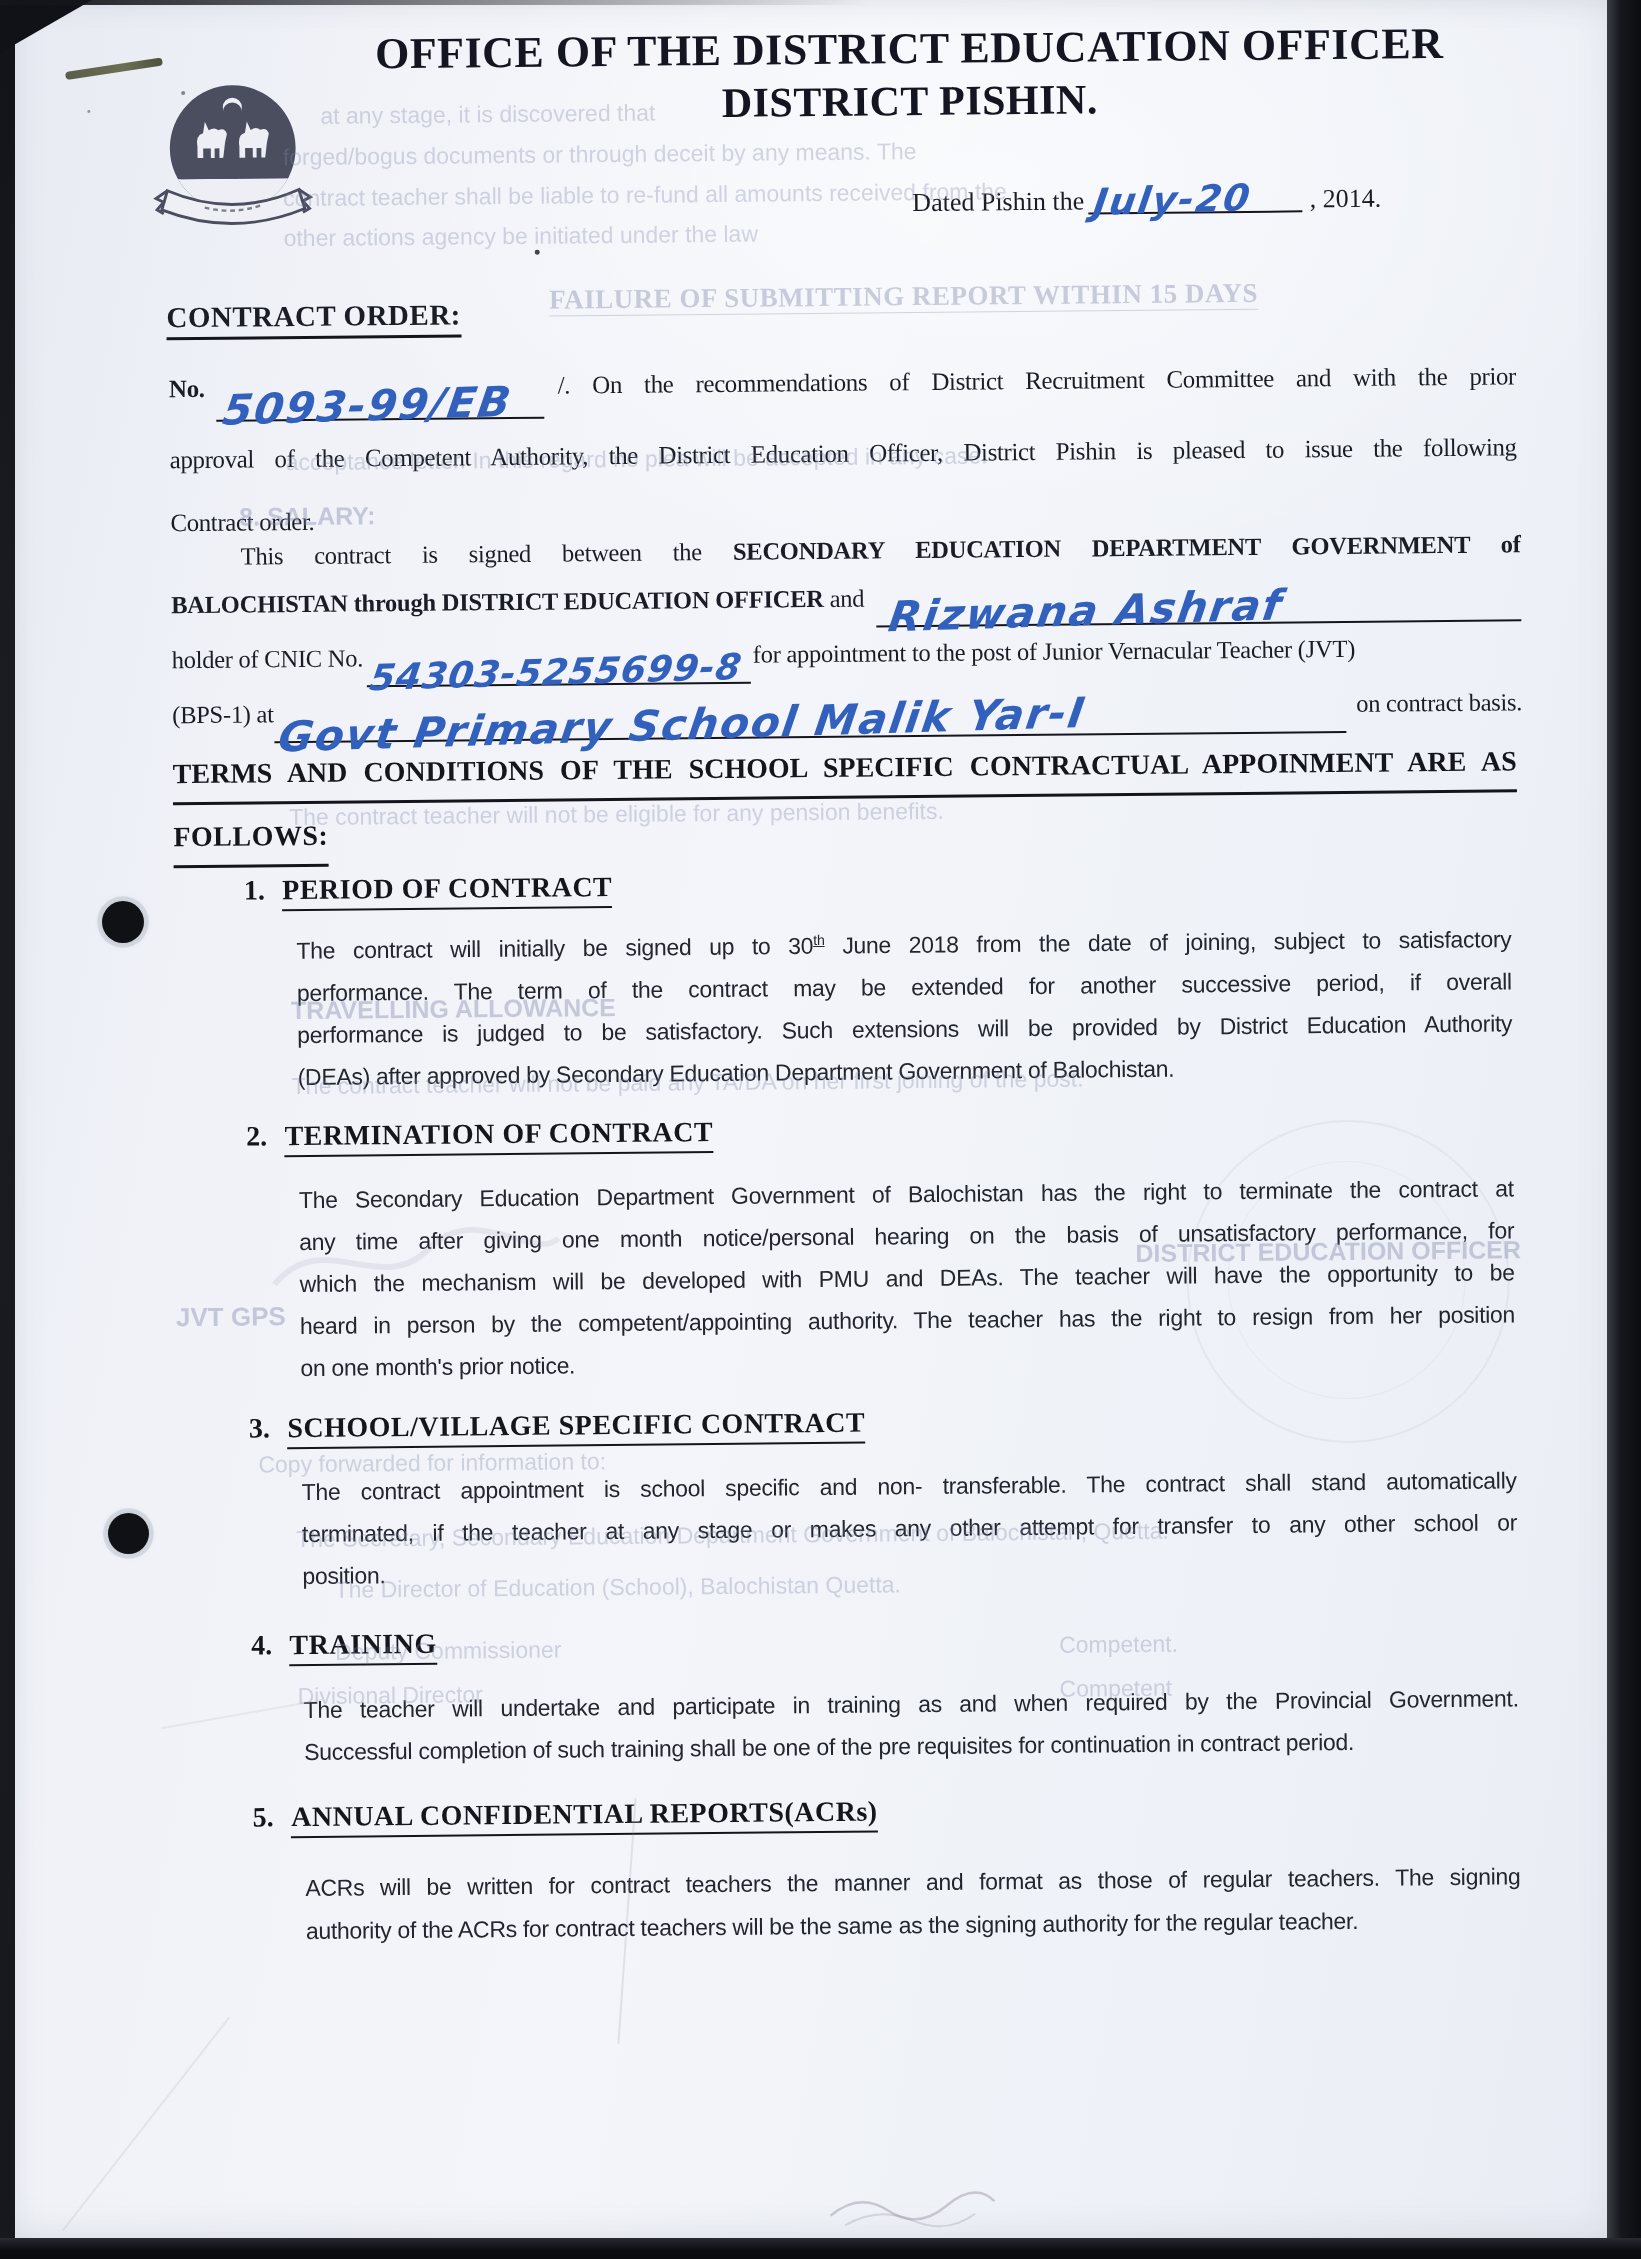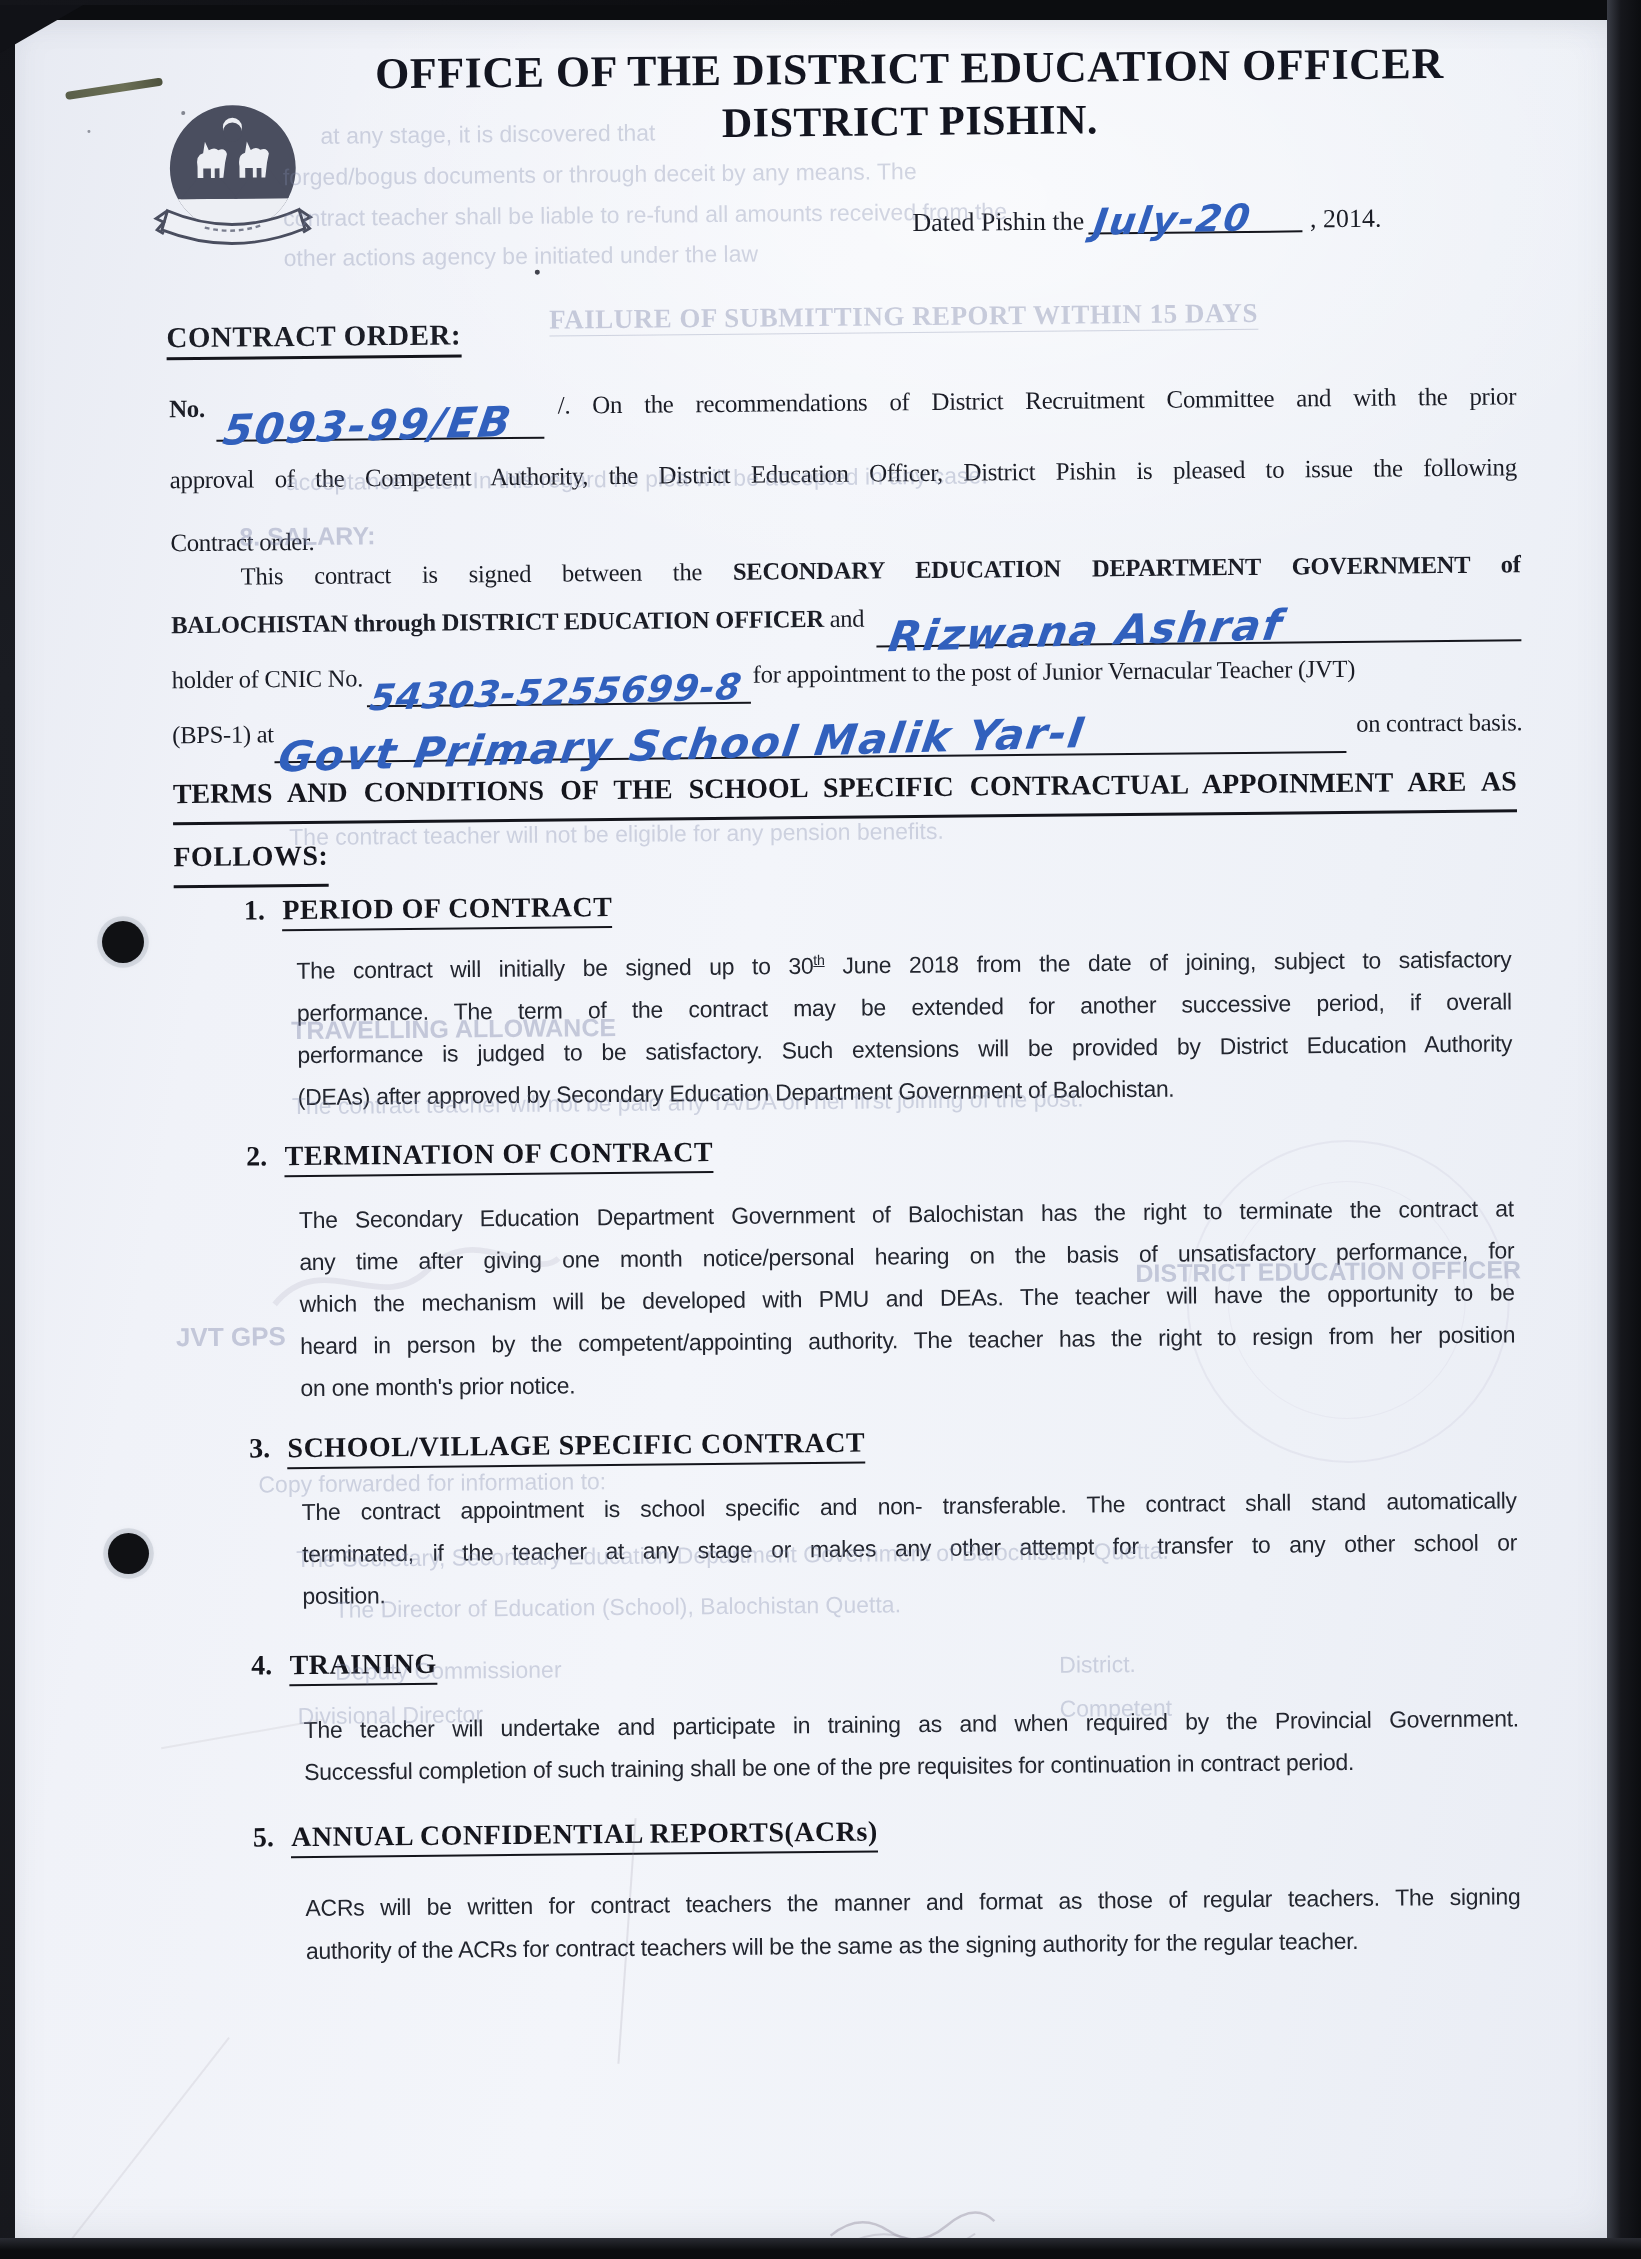--- a/index.html
+++ b/index.html
@@ -1,21 +1,21 @@
 <!DOCTYPE html>
 <html><head>
 <meta charset="utf-8">
 <style>
   html,body{margin:0;padding:0;}
   body{width:1641px;height:2259px;background:#0c0d10;position:relative;overflow:hidden;}
   .paper{position:absolute;inset:0;
     background:
       radial-gradient(1159px 676px at 60% 8%, rgba(255,255,255,0.55), rgba(255,255,255,0) 60%),
       linear-gradient(100deg,#e7eaf2 0%,#f0f2f8 18%,#f3f5fa 45%,#eef1f7 75%,#e9ecf4 100%);
-    box-shadow: inset -19.3px -15.4px 46px rgba(90,95,112,0.18), inset 15.4px 0 33px rgba(120,126,142,0.10); margin-top: 20px;}
+    box-shadow: inset -19.3px -15.4px 46px rgba(90,95,112,0.18), inset 15.4px 0 33px rgba(120,126,142,0.10);}
   .content{position:absolute;inset:0;transform:rotate(-0.55deg);transform-origin:50% 40%;}
   .serif{font-family:"Liberation Serif",serif;color:#1b1d26;}
   .sans{font-family:"Liberation Sans",sans-serif;color:#23262f;}
   .just{text-align:justify;text-align-last:justify;}
   .abs{position:absolute;}
   .nowrap{white-space:nowrap;}
   .fline{display:flex;align-items:flex-end;}
   .hw-wrap{display:inline-flex;align-items:flex-end;border-bottom:2.9px solid #15161d;margin-bottom:4.8px;}
   .hw{font-family:"DejaVu Sans",sans-serif;font-style:italic;font-weight:600;color:#3160bd;
       transform:skewX(-10deg) rotate(-1.2deg);letter-spacing:1.9px;line-height:0.8;white-space:nowrap;margin-bottom:-3.9px;}
@@ -193,21 +193,21 @@
     <div class="ghost b" style="left:243px;top:497px;font-size:25px;">8.   SALARY:</div>
     <div class="ghost" style="left:290px;top:799px;">The contract teacher will not be eligible for any pension benefits.</div>
     <div class="ghost b" style="left:290px;top:991px;font-size:25px;">TRAVELLING ALLOWANCE</div>
     <div class="ghost" style="left:290px;top:1068px;">The contract teacher will not be paid any TA/DA on her first joining of the post.</div>
     <div class="ghost b" style="left:1132px;top:1242px;font-size:25px;">DISTRICT EDUCATION OFFICER</div>
     <div class="ghost b" style="left:172px;top:1296px;font-size:26px;">JVT GPS</div>
     <div class="ghost" style="left:253px;top:1446px;">Copy forwarded for information to:</div>
     <div class="ghost" style="left:290px;top:1521px;">The Secretary, Secondary Education Department Government of Balochistan, Quetta.</div>
     <div class="ghost" style="left:328px;top:1572px;">The Director of Education (School), Balochistan Quetta.</div>
     <div class="ghost" style="left:328px;top:1634px;">Deputy Commissioner</div>
-    <div class="ghost" style="left:1052px;top:1634px;">District.</div>
+    <div class="ghost" style="left:1052px;top:1634px;">Competent.</div>
     <div class="ghost" style="left:290px;top:1678px;">Divisional Director</div>
     <div class="ghost" style="left:1052px;top:1678px;">Competent</div>
 
     <div class="abs" style="left:1183px;top:1125px;width:319px;height:319px;border:2.9px solid rgba(150,140,180,0.10);border-radius:50%;"></div>
     <div class="abs" style="left:1224px;top:1166px;width:236px;height:236px;border:1.9px solid rgba(150,140,180,0.08);border-radius:50%;"></div>
 
     <svg class="abs" style="left:261px;top:1202px;" width="309" height="106" viewBox="0 0 320 110">
       <path d="M10,80 C60,20 120,95 170,45 S280,60 305,35" stroke="rgba(120,115,150,0.12)" stroke-width="6" fill="none"></path>
     </svg>
 

